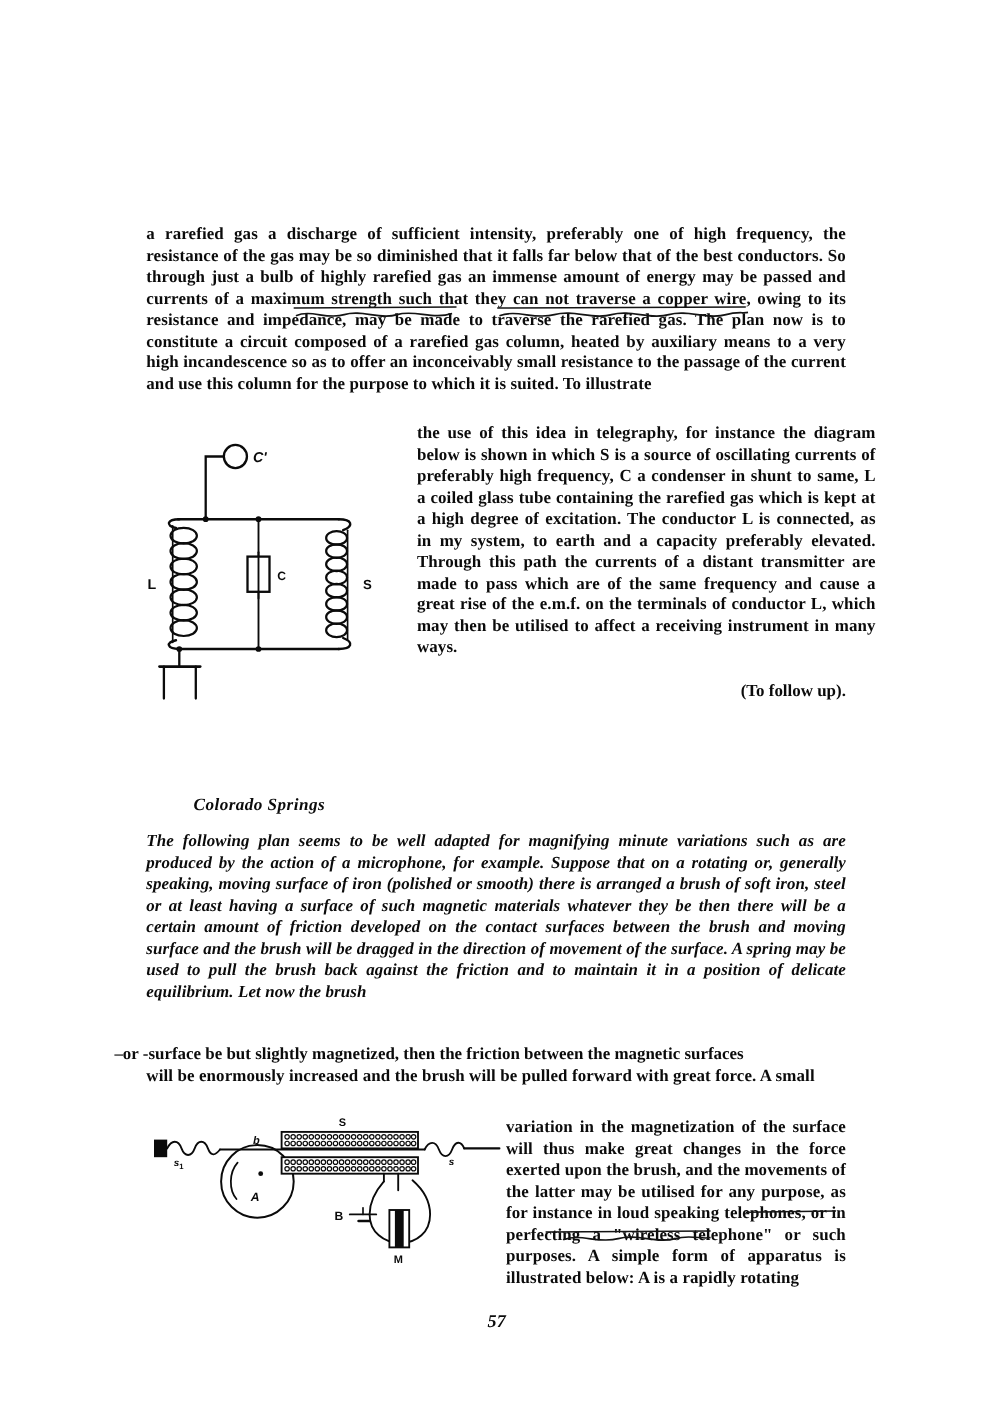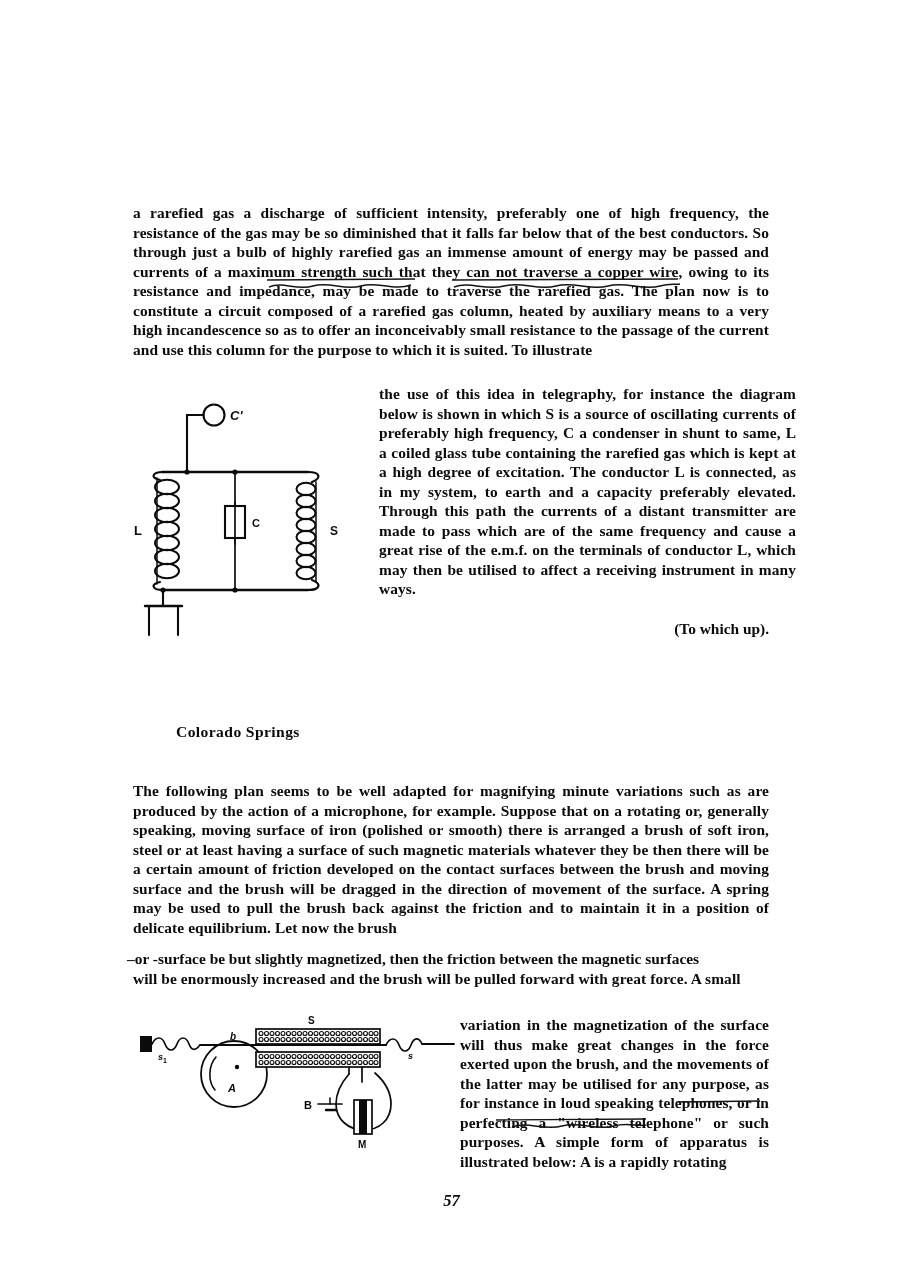--- a/index.html
+++ b/index.html
@@ -40,53 +40,55 @@
     width: 636px;
   }
   #block-wrap-right {
     left: 352px;
     top: 384px;
     width: 417px;
     margin-left: 27px;
   }
   #block-body2 {
     left: 133px;
-    top: 781px;
+    top: 755px;
     width: 636px;
+    font-style: italic;
   }
   #block-wrap-right2 {
     left: 460px;
     top: 991px;
     width: 309px;
     margin-top: 24px;
   }
 
   .outdent {
     position: absolute;
-    left: 127px;
+    left: 104px;
     top: 949px;
     font-size: 15.4px;
     font-weight: 600;
     line-height: 19.55px;
   }
 
   .follow-up {
     position: absolute;
     left: 352px;
     top: 620px;
     width: 417px;
     text-align: right;
     font-size: 15.4px;
     font-weight: 600;
   }
 
   .place {
     position: absolute;
     left: 176px;
     top: 723px;
+    font-style: italic;
     font-size: 15.6px;
     font-weight: 600;
     letter-spacing: 0.4px;
   }
   .datestamp {
     position: absolute;
     left: 400px;
     top: 748px;
     width: 369px;
     text-align: right;
@@ -198,21 +200,21 @@
       <text class="lbl" x="4" y="143" font-size="13">L</text>
       <text class="lbl" x="122" y="135" font-size="11">C</text>
       <text class="lbl" x="200" y="143" font-size="12">S</text>
     </svg>
   </div>
 
   <div class="para" id="block-wrap-right">
     <p>the use of this idea in telegraphy, for instance the diagram below is shown in which S is a source of oscillating currents of preferably high frequency, C a condenser in shunt to same, L a coiled glass tube containing the rarefied gas which is kept at a high degree of excitation. The conductor L is connected, as in my system, to earth and a capacity preferably elevated. Through this path the currents of a distant transmitter are made to pass which are of the same frequency and cause a great rise of the e.m.f. on the terminals of conductor L, which may then be utilised to affect a receiving instrument in many ways.</p>
   </div>
 
-  <div class="follow-up">(To which up).</div>
+  <div class="follow-up">(To follow up).</div>
 
   <div class="place">Colorado Springs</div>
 
   <div class="para" id="block-body2">
     <p>The following plan seems to be well adapted for magnifying minute variations such as are produced by the action of a microphone, for example. Suppose that on a rotating or, generally speaking, moving surface of iron (polished or smooth) there is arranged a brush of soft iron, steel or at least having a surface of such magnetic materials whatever they be then there will be a certain amount of friction developed on the contact surfaces between the brush and moving surface and the brush will be dragged in the direction of movement of the surface. A spring may be used to pull the brush back against the friction and to maintain it in a position of delicate equilibrium. Let now the brush</p>
   </div>
 
   <div class="outdent">–or -surface be but slightly magnetized, then the friction between the magnetic surfaces</div>
 
   <div class="para" style="left:133px; top:969px; width:636px;">

